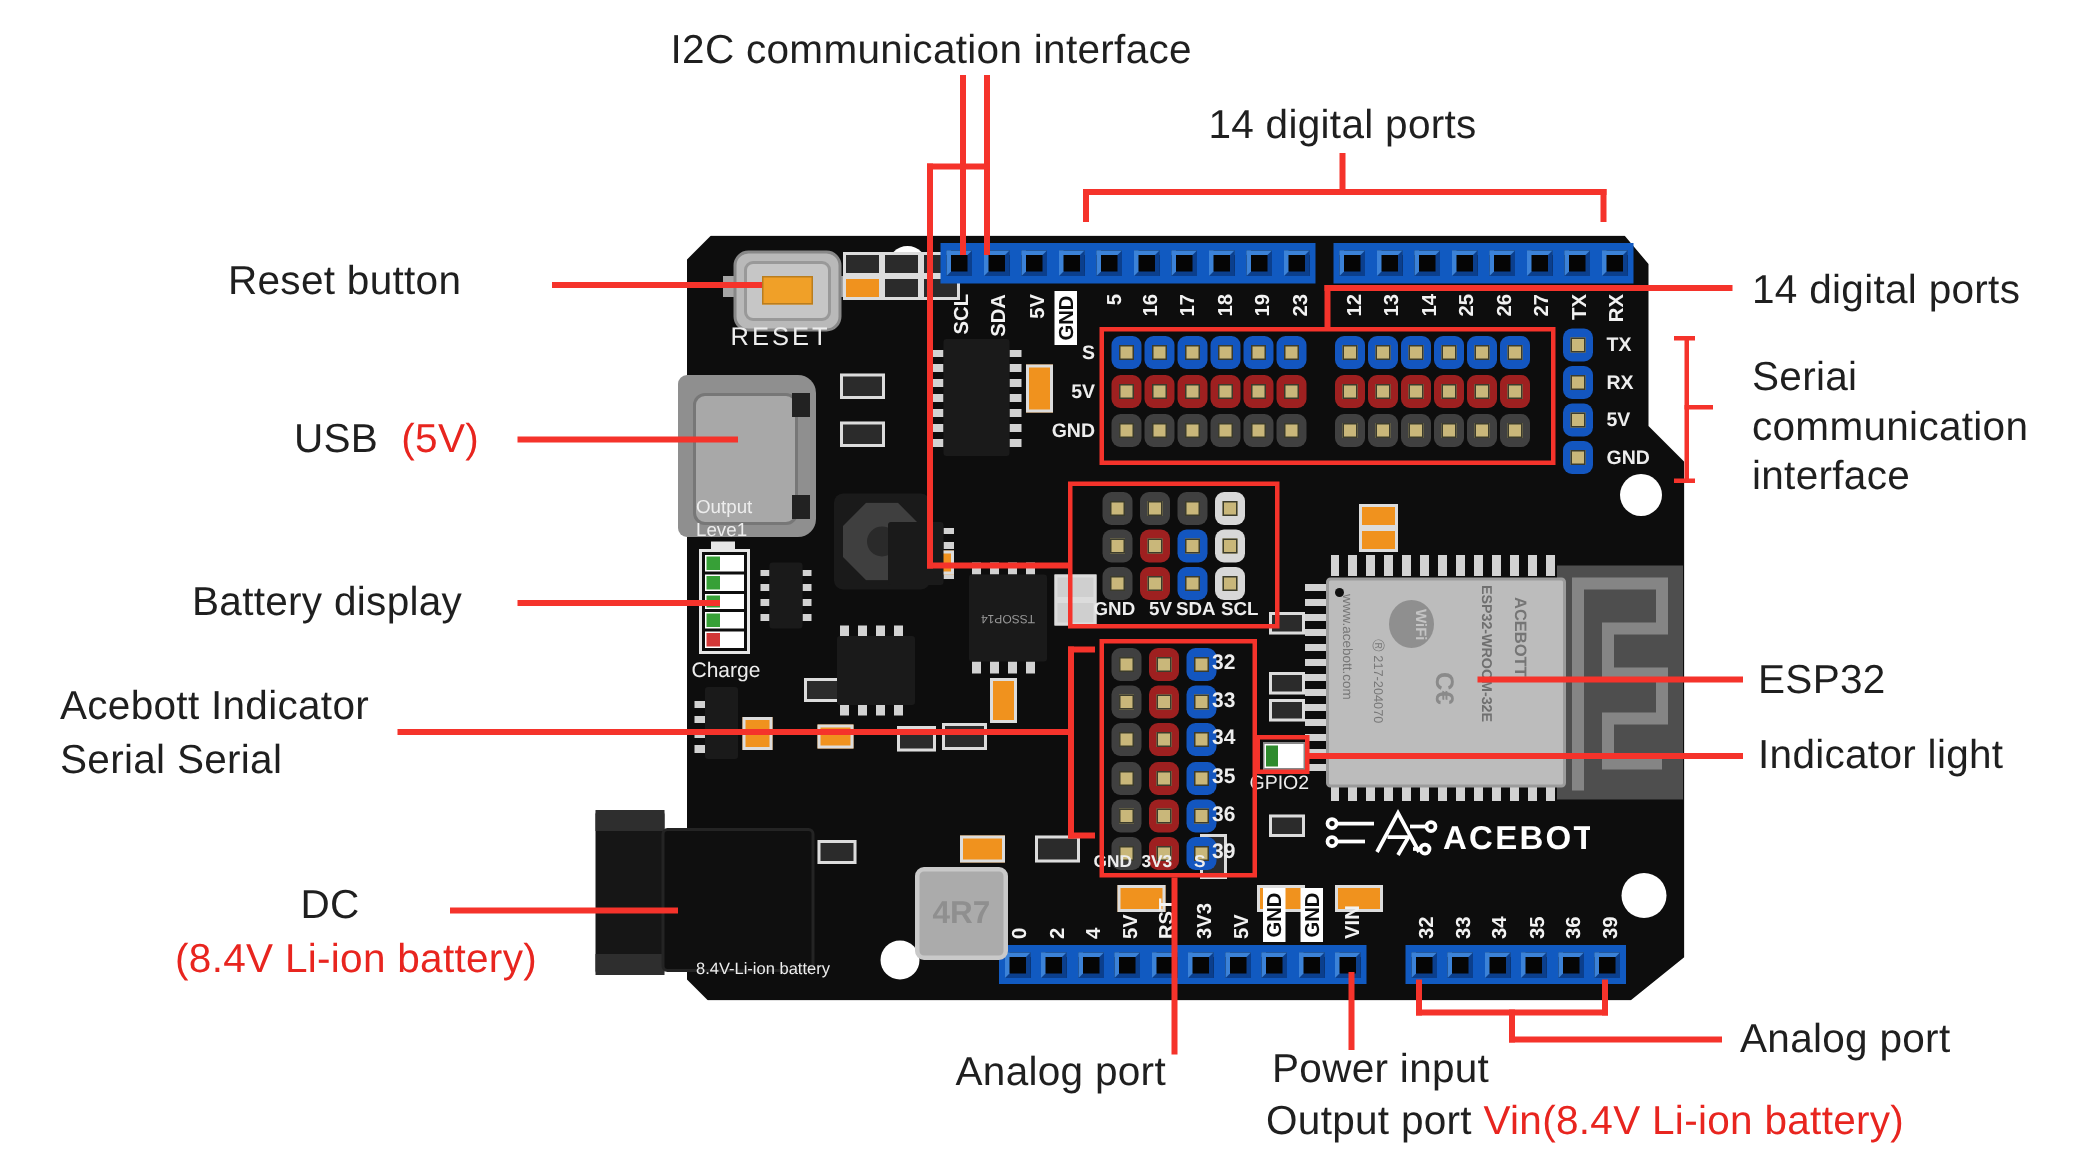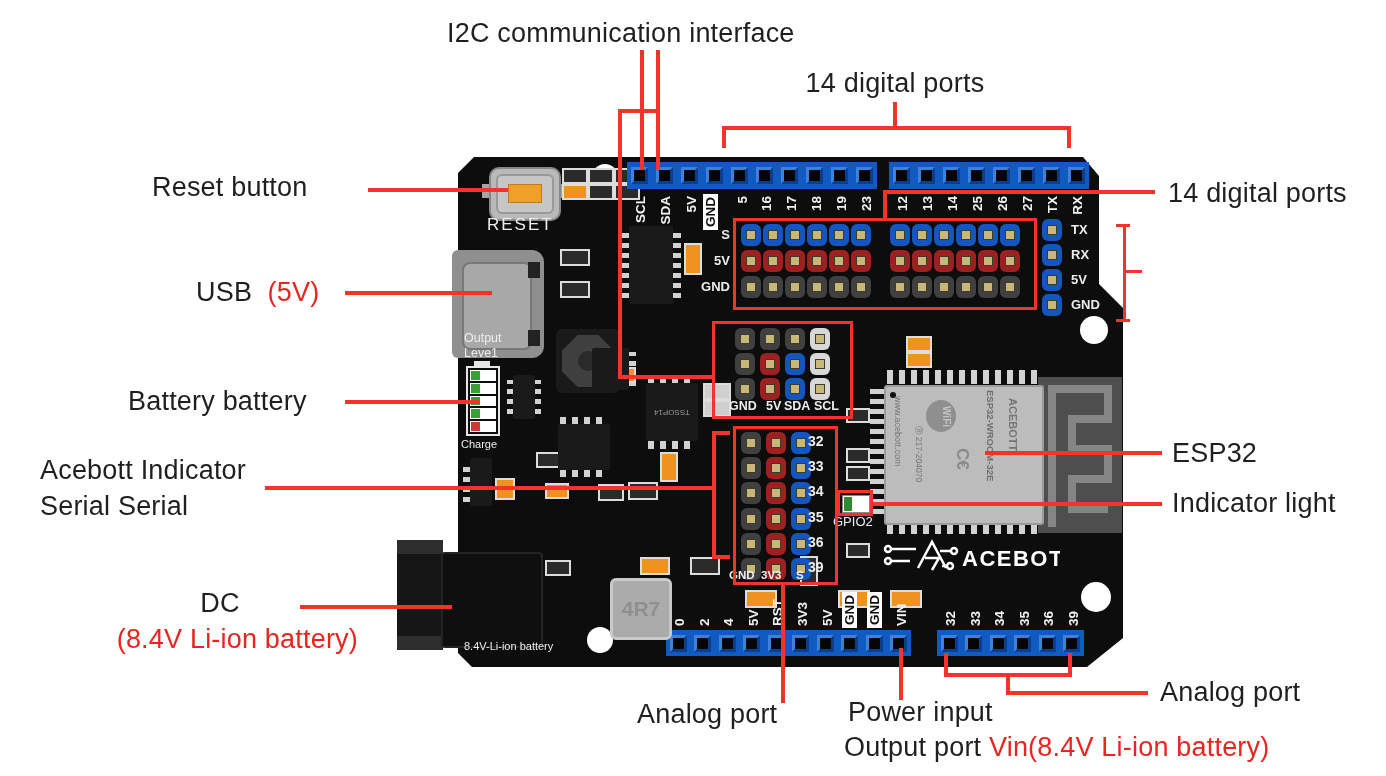--- a/index.html
+++ b/index.html
@@ -89,21 +89,21 @@
     <div style="flex:1;background:#fff;position:relative">
         <i style="position:absolute;left:1px;top:1px;bottom:1px;width:9px;background:#37a037"></i>
       </div>
     <div style="flex:1;background:#fff;position:relative">
         <i style="position:absolute;left:1px;top:1px;bottom:1px;width:9px;background:#37a037"></i>
       </div>
     <div style="flex:1;background:#fff;position:relative">
         <i style="position:absolute;left:1px;top:1px;bottom:1px;width:9px;background:#d23737"></i>
       </div>
   </div>
-  <div class="sk" style="left:461px;top:438px;font-size:11px">Charge</div>
+  <div class="sk" style="left:461px;top:438px;font-size:14px">Charge</div>
 
   <div style="position:absolute;left:397px;top:540px;width:46px;height:110px;background:#161616;border-radius:3px;z-index:7">
     <div style="position:absolute;left:0;top:0;width:100%;height:14px;background:#2e2e2e"></div>
     <div style="position:absolute;left:0;bottom:0;width:100%;height:14px;background:#2e2e2e"></div>
   </div>
   <div style="position:absolute;left:441px;top:552px;width:98px;height:92px;background:#0f0f0f;border:2px solid #242424;border-radius:4px;z-index:7"></div>
   <div class="sk" style="left:464px;top:640px;font-size:11px;z-index:13">8.4V-Li-ion battery</div>
 
   <div class="mstrip" style="left:627px;top:162px">
       <div class="mpin"></div>
@@ -462,23 +462,28 @@
   <div class="rl" style="left:1068px;top:653px;width:4px;height:24px"></div>
   <div class="rl" style="left:944px;top:673px;width:128px;height:4px"></div>
   <div class="rl" style="left:1006px;top:673px;width:4px;height:22px"></div>
   <div class="rl" style="left:1006px;top:691px;width:142px;height:4px"></div>
 
   <div class="rl" style="left:899px;top:648px;width:4px;height:52px"></div>
 
   <div class="lbl" style="left:447px;top:18px">I2C communication interface</div>
   <div class="lbl" style="left:790px;top:68px;width:210px;text-align:center">14 digital ports</div>
   <div class="lbl" style="left:1168px;top:178px">14 digital ports</div>
+  <div class="lbl" style="left:1168px;top:235px;line-height:33px">
+    <div>Seriai</div>
+    <div>communication</div>
+    <div>interface</div>
+  </div>
   <div class="lbl" style="left:152px;top:172px">Reset button</div>
   <div class="lbl" style="left:196px;top:277px"><span>USB</span>&nbsp;&nbsp;<span class="red">(5V)</span></div>
-  <div class="lbl" style="left:128px;top:386px">Battery battery</div>
+  <div class="lbl" style="left:128px;top:386px">Battery display</div>
   <div class="lbl" style="left:40px;top:452px;line-height:36px">
     <div>Acebott Indicator</div>
     <div>Serial Serial</div>
   </div>
   <div class="lbl" style="left:150px;top:588px;width:140px;text-align:center">DC</div>
   <div class="lbl red" style="left:88px;top:624px;width:270px;text-align:right">(8.4V Li-ion battery)</div>
   <div class="lbl" style="left:1172px;top:438px">ESP32</div>
   <div class="lbl" style="left:1172px;top:488px">Indicator light</div>
   <div class="lbl" style="left:1160px;top:677px">Analog port</div>
   <div class="lbl" style="left:637px;top:699px">Analog port</div>

